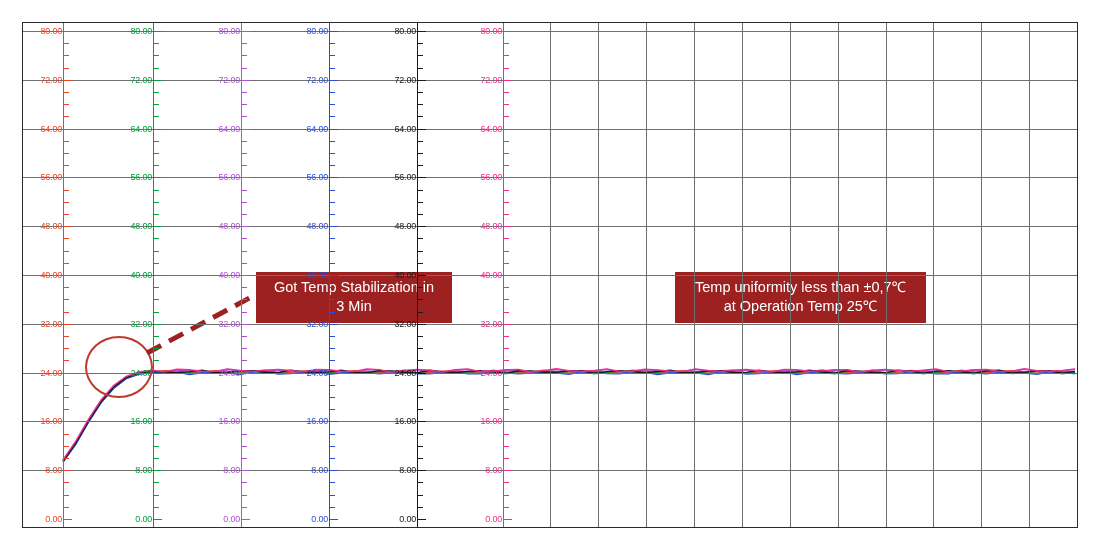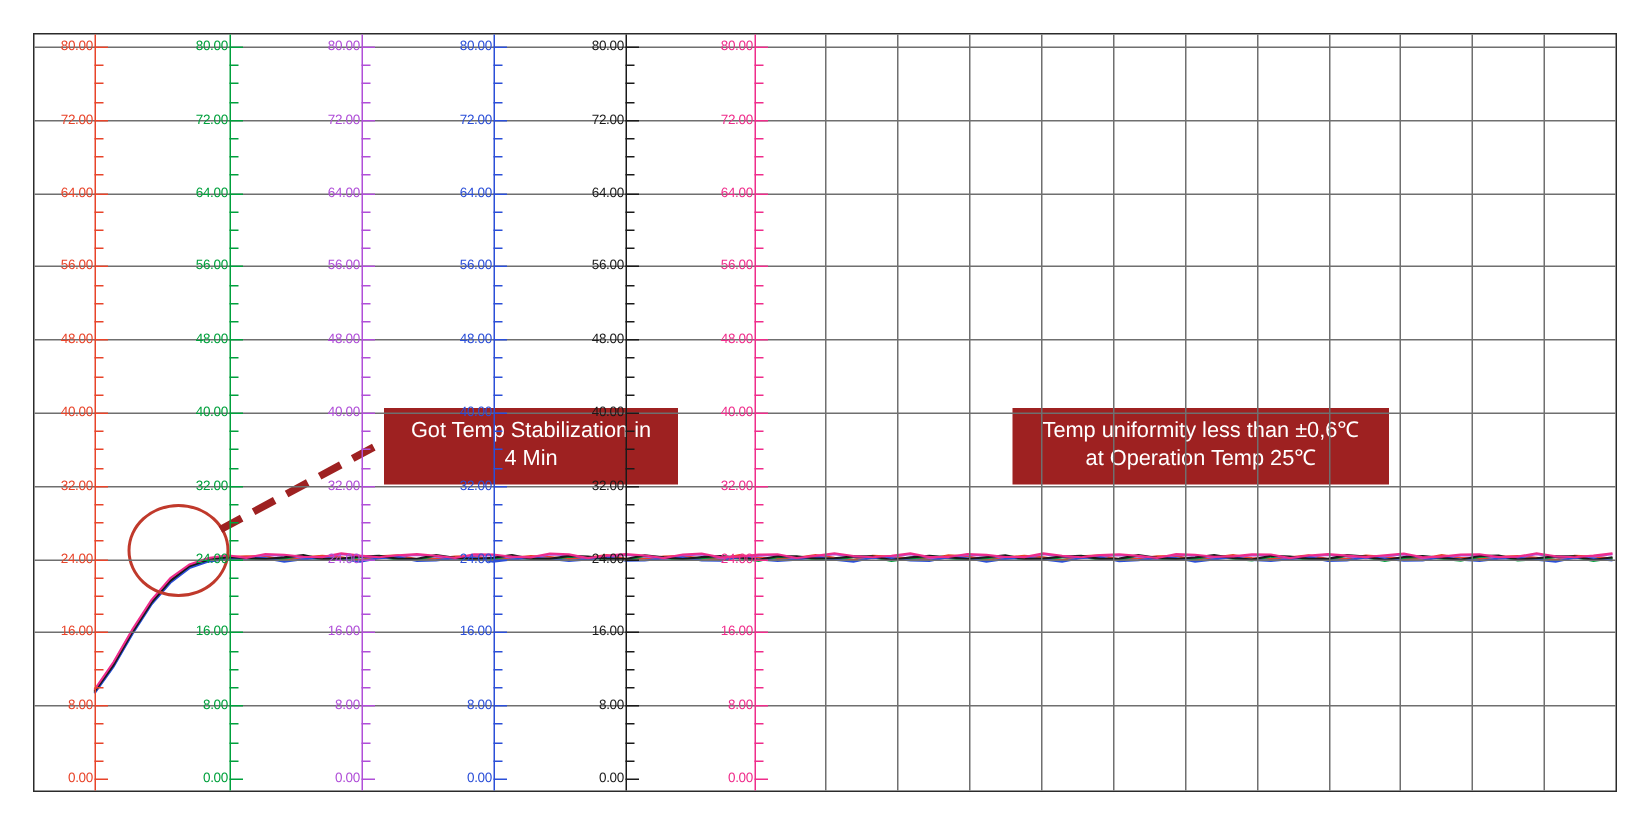--- a/index.html
+++ b/index.html
@@ -134,25 +134,25 @@
         </svg>
 
       <div id="highlight-circle" style="left:62px; top:313px; width:68px; height:62px;"></div>
 
       <svg id="leader-line" width="1054" height="504">
         <line x1="124" y1="330" x2="232" y2="272" stroke="#9e2121" stroke-width="5" stroke-dasharray="16 9"></line>
       </svg>
 
       <div class="callout" style="left:233px; top:249px; width:196px;">
         <div>Got Temp Stabilization in</div>
-        <div>4 Min</div>
+        <div>3 Min</div>
       </div>
 
       <div class="callout" style="left:652px; top:249px; width:251px;">
-        <div>Temp uniformity less than ±0,6℃</div>
+        <div>Temp uniformity less than ±0,7℃</div>
         <div>at Operation Temp 25℃</div>
       </div>
     <div class="grid-line-v" style="left: 527px; background: rgb(111, 111, 111);"></div>
         <div class="grid-line-v" style="left: 575px; background: rgb(111, 111, 111);"></div>
         <div class="grid-line-v" style="left: 623px; background: rgb(111, 111, 111);"></div>
         <div class="grid-line-v" style="left: 671px; background: rgb(111, 111, 111);"></div>
         <div class="grid-line-v" style="left: 719px; background: rgb(111, 111, 111);"></div>
         <div class="grid-line-v" style="left: 767px; background: rgb(111, 111, 111);"></div>
         <div class="grid-line-v" style="left: 815px; background: rgb(111, 111, 111);"></div>
         <div class="grid-line-v" style="left: 863px; background: rgb(111, 111, 111);"></div>

